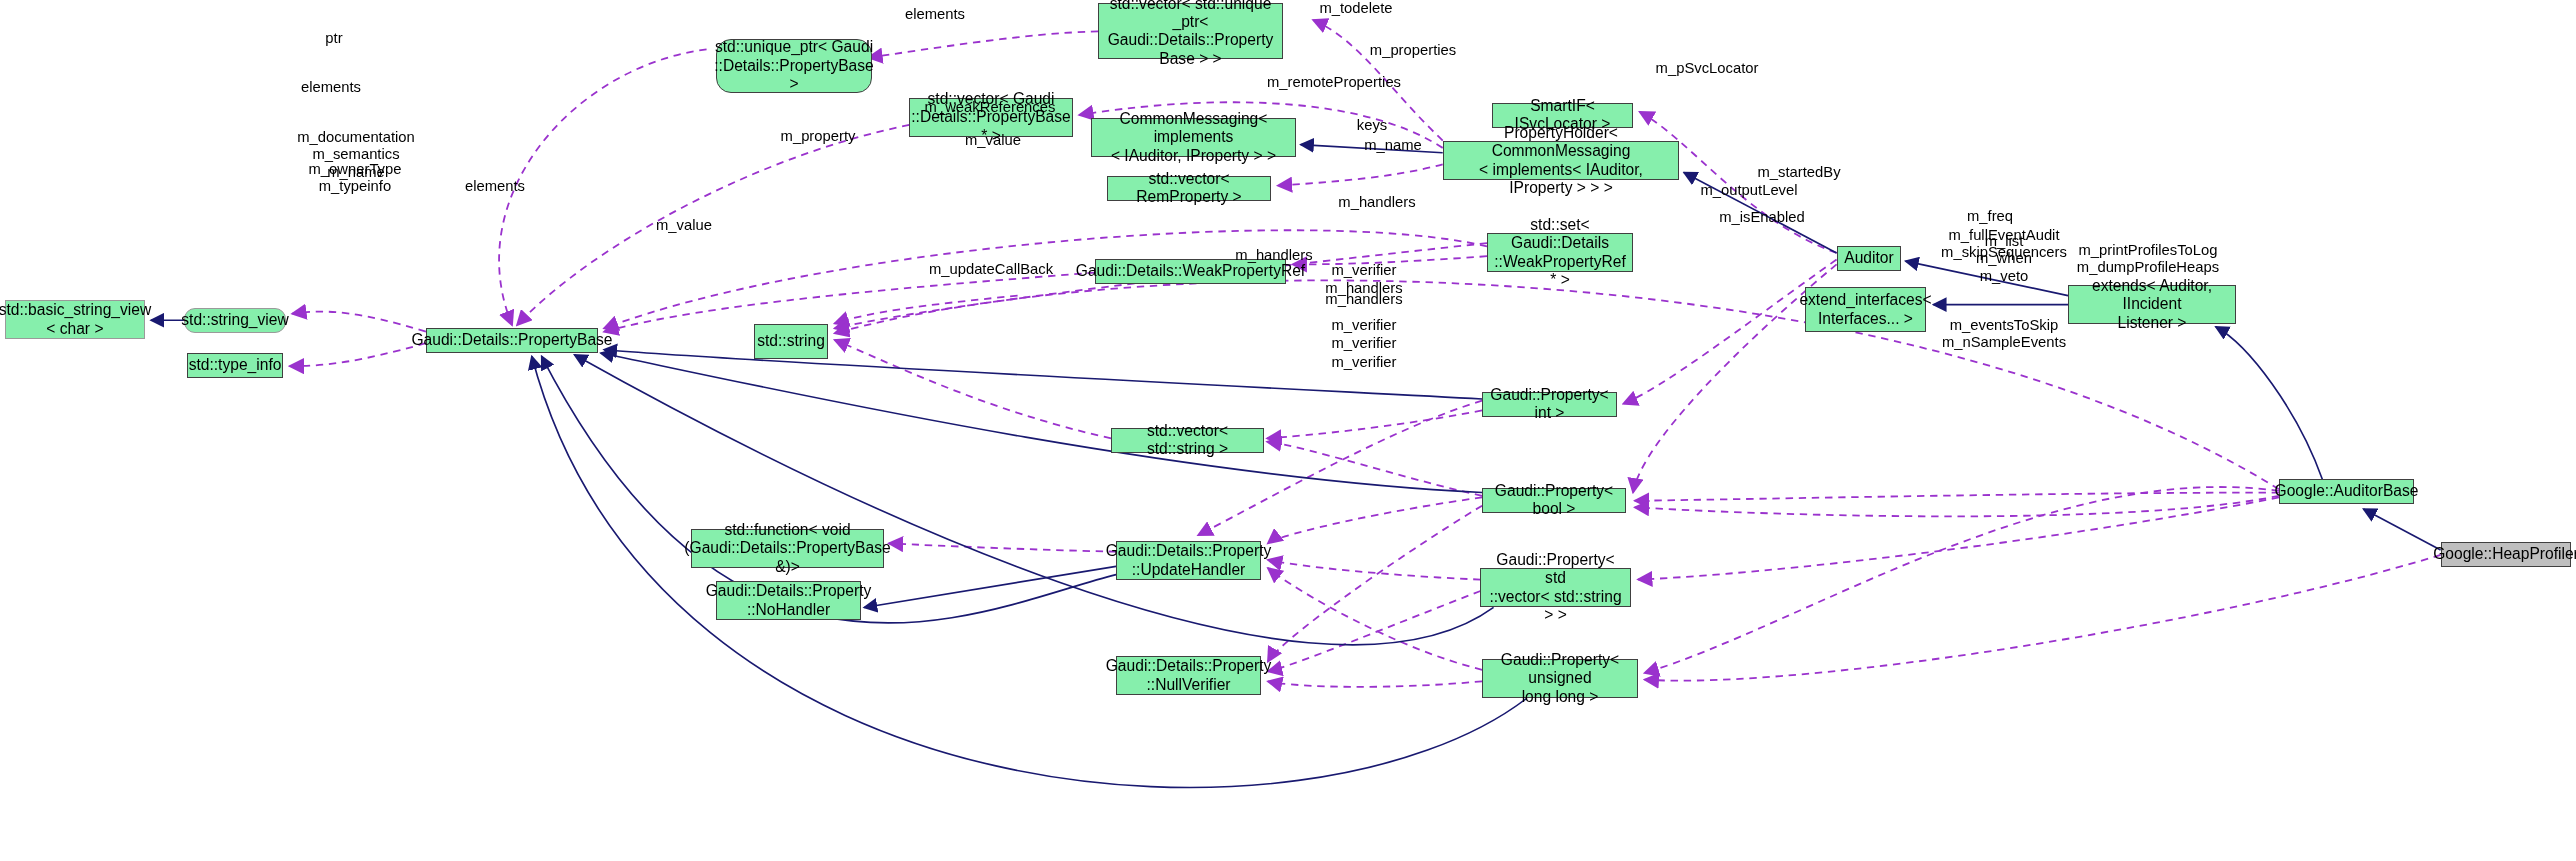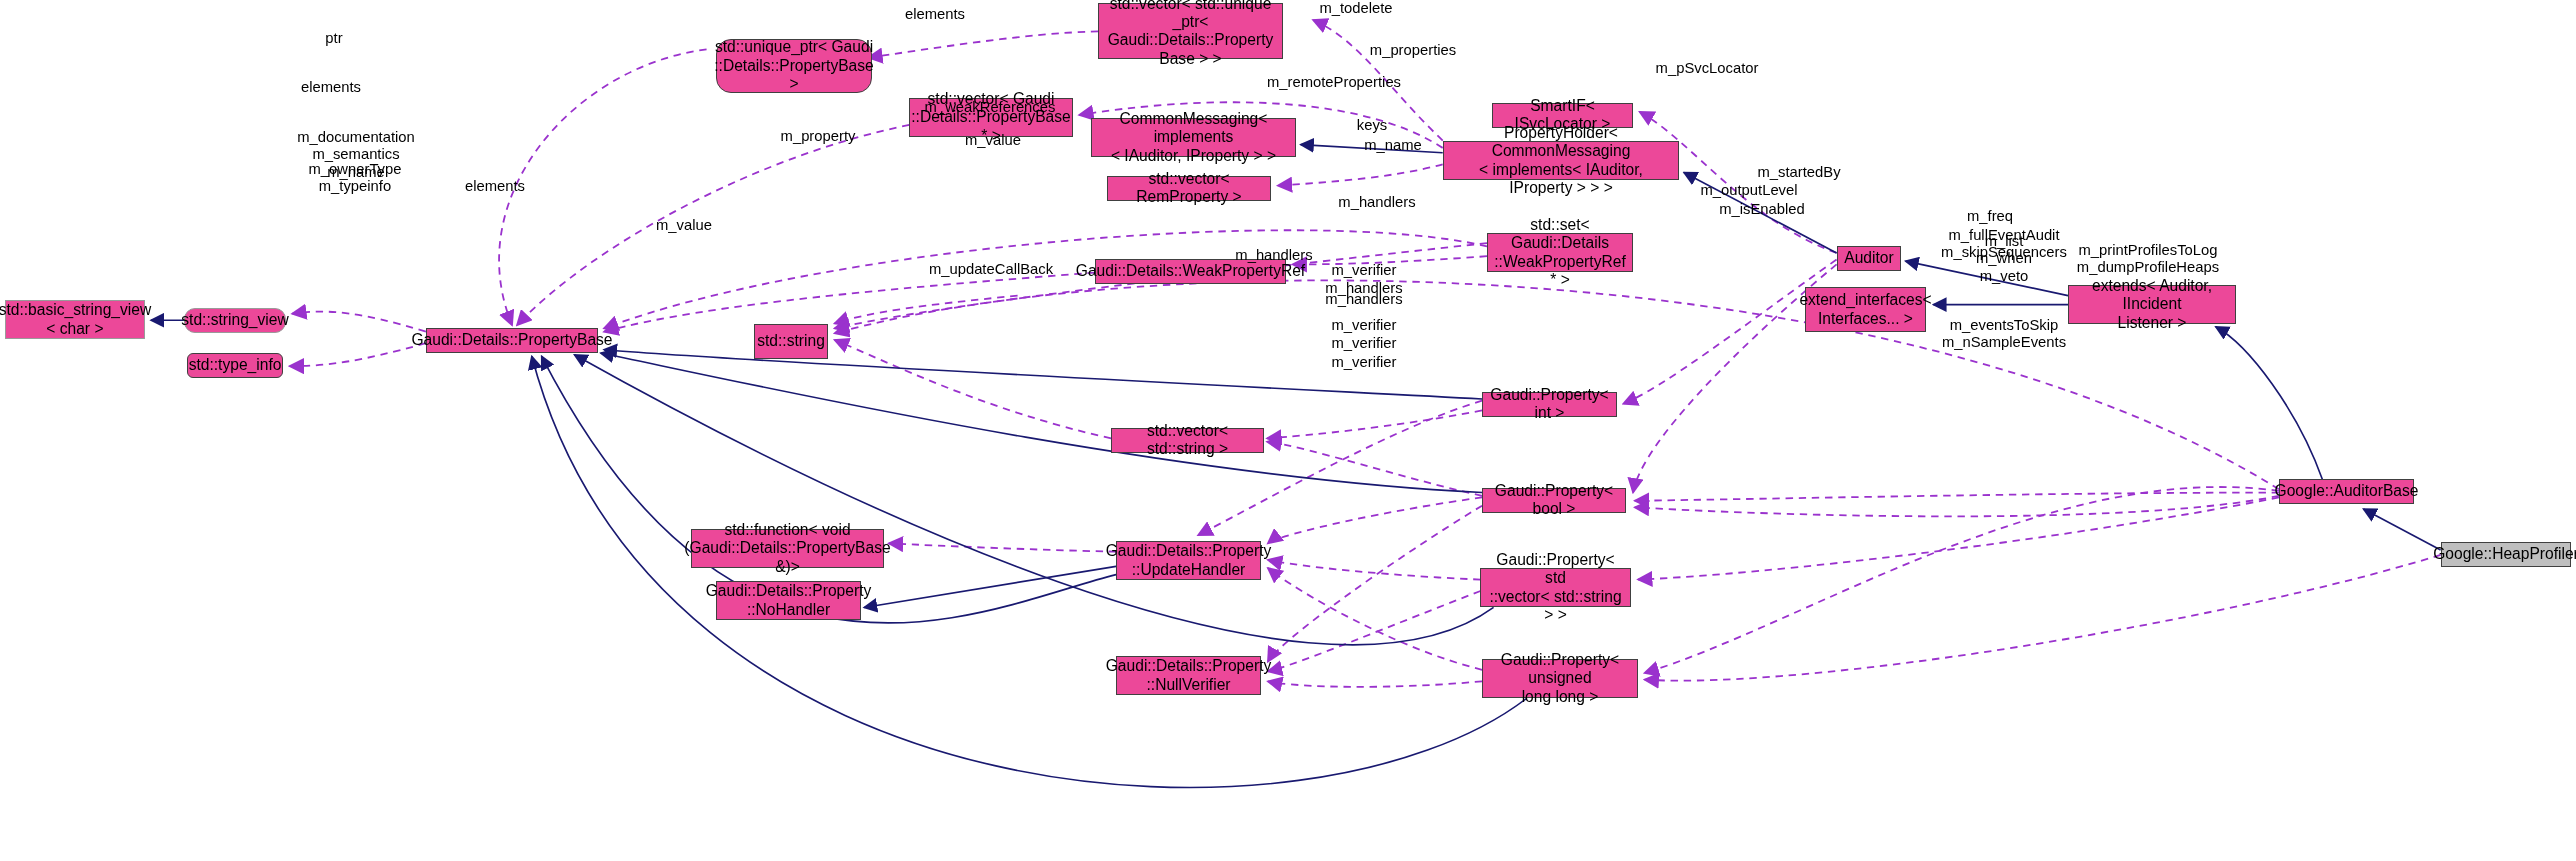--- a/index.html
+++ b/index.html
@@ -20,21 +20,21 @@
     position: absolute;
     left: 0;
     top: 0;
     width: 2576px;
     height: 862px;
     pointer-events: none;
   }
   .node {
     position: absolute;
     box-sizing: border-box;
-    background: #ec4899;
+    background: #86efac;
     border: 0.8px solid #404040;
     color: #000000;
     font-size: 15.6px;
     line-height: 1.18;
     text-align: center;
     display: flex;
     align-items: center;
     justify-content: center;
     padding: 1.6px 4.9px;
     white-space: pre-line;
@@ -188,21 +188,21 @@
   <div class="node" style="left:1095px;top:259px;width:191px;height:24.6px;">Gaudi::Details::WeakPropertyRef</div>
   <div class="node" style="left:1805px;top:287px;width:121px;height:45px;">extend_interfaces&lt;
 Interfaces... &gt;</div>
   <div class="node" style="left:2068px;top:285px;width:168px;height:39px;">extends&lt; Auditor, IIncident
 Listener &gt;</div>
   <div class="node light" style="left:4.9px;top:300px;width:140px;height:39px;">std::basic_string_view
 &lt; char &gt;</div>
   <div class="node light" style="left:184px;top:308px;width:102px;height:24.6px;border-radius:11px;">std::string_view</div>
   <div class="node" style="left:426px;top:328px;width:172px;height:24.6px;">Gaudi::Details::PropertyBase</div>
   <div class="node" style="left:754px;top:324px;width:74px;height:35px;">std::string</div>
-  <div class="node" style="left:187px;top:353px;width:96px;height:24.6px;border-radius:6px;">std::type_info</div>
+  <div class="node" style="left:187px;top:353px;width:96px;height:24.6px;">std::type_info</div>
   <div class="node" style="left:1482px;top:392px;width:135px;height:24.6px;">Gaudi::Property&lt; int &gt;</div>
   <div class="node" style="left:1111px;top:428px;width:153px;height:24.6px;">std::vector&lt; std::string &gt;</div>
   <div class="node" style="left:1482px;top:488px;width:144px;height:24.6px;">Gaudi::Property&lt; bool &gt;</div>
   <div class="node" style="left:2279px;top:479px;width:135px;height:24.6px;">Google::AuditorBase</div>
   <div class="node" style="left:691px;top:529px;width:193px;height:39px;">std::function&lt; void
 (Gaudi::Details::PropertyBase &amp;)&gt;</div>
   <div class="node" style="left:1116px;top:541px;width:145px;height:39px;">Gaudi::Details::Property
 ::UpdateHandler</div>
   <div class="node current" style="left:2441px;top:542px;width:130px;height:24.6px;">Google::HeapProfiler</div>
   <div class="node" style="left:1480px;top:568px;width:151px;height:39px;">Gaudi::Property&lt; std
@@ -228,21 +228,21 @@
   <div class="elabel" style="left:1393px;top:146px;">m_name</div>
   <div class="elabel" style="left:356px;top:155px;">m_documentation
 m_semantics
 m_name</div>
   <div class="elabel" style="left:355px;top:178px;">m_ownerType
 m_typeinfo</div>
   <div class="elabel" style="left:1799px;top:173px;">m_startedBy</div>
   <div class="elabel" style="left:495px;top:187px;">elements</div>
   <div class="elabel" style="left:1377px;top:203px;">m_handlers</div>
   <div class="elabel" style="left:1749px;top:191px;">m_outputLevel</div>
-  <div class="elabel" style="left:1762px;top:210px;">m_isEnabled</div>
+  <div class="elabel" style="left:1762px;top:218px;">m_isEnabled</div>
   <div class="elabel" style="left:1990px;top:217px;">m_freq</div>
   <div class="elabel" style="left:684px;top:226px;">m_value</div>
   <div class="elabel" style="left:2004px;top:244px;">m_fullEventAudit
 m_skipSequencers</div>
   <div class="elabel" style="left:1274px;top:256px;">m_handlers</div>
   <div class="elabel" style="left:2004px;top:259px;">m_list
 m_when
 m_veto</div>
   <div class="elabel" style="left:2148px;top:259px;">m_printProfilesToLog
 m_dumpProfileHeaps</div>

